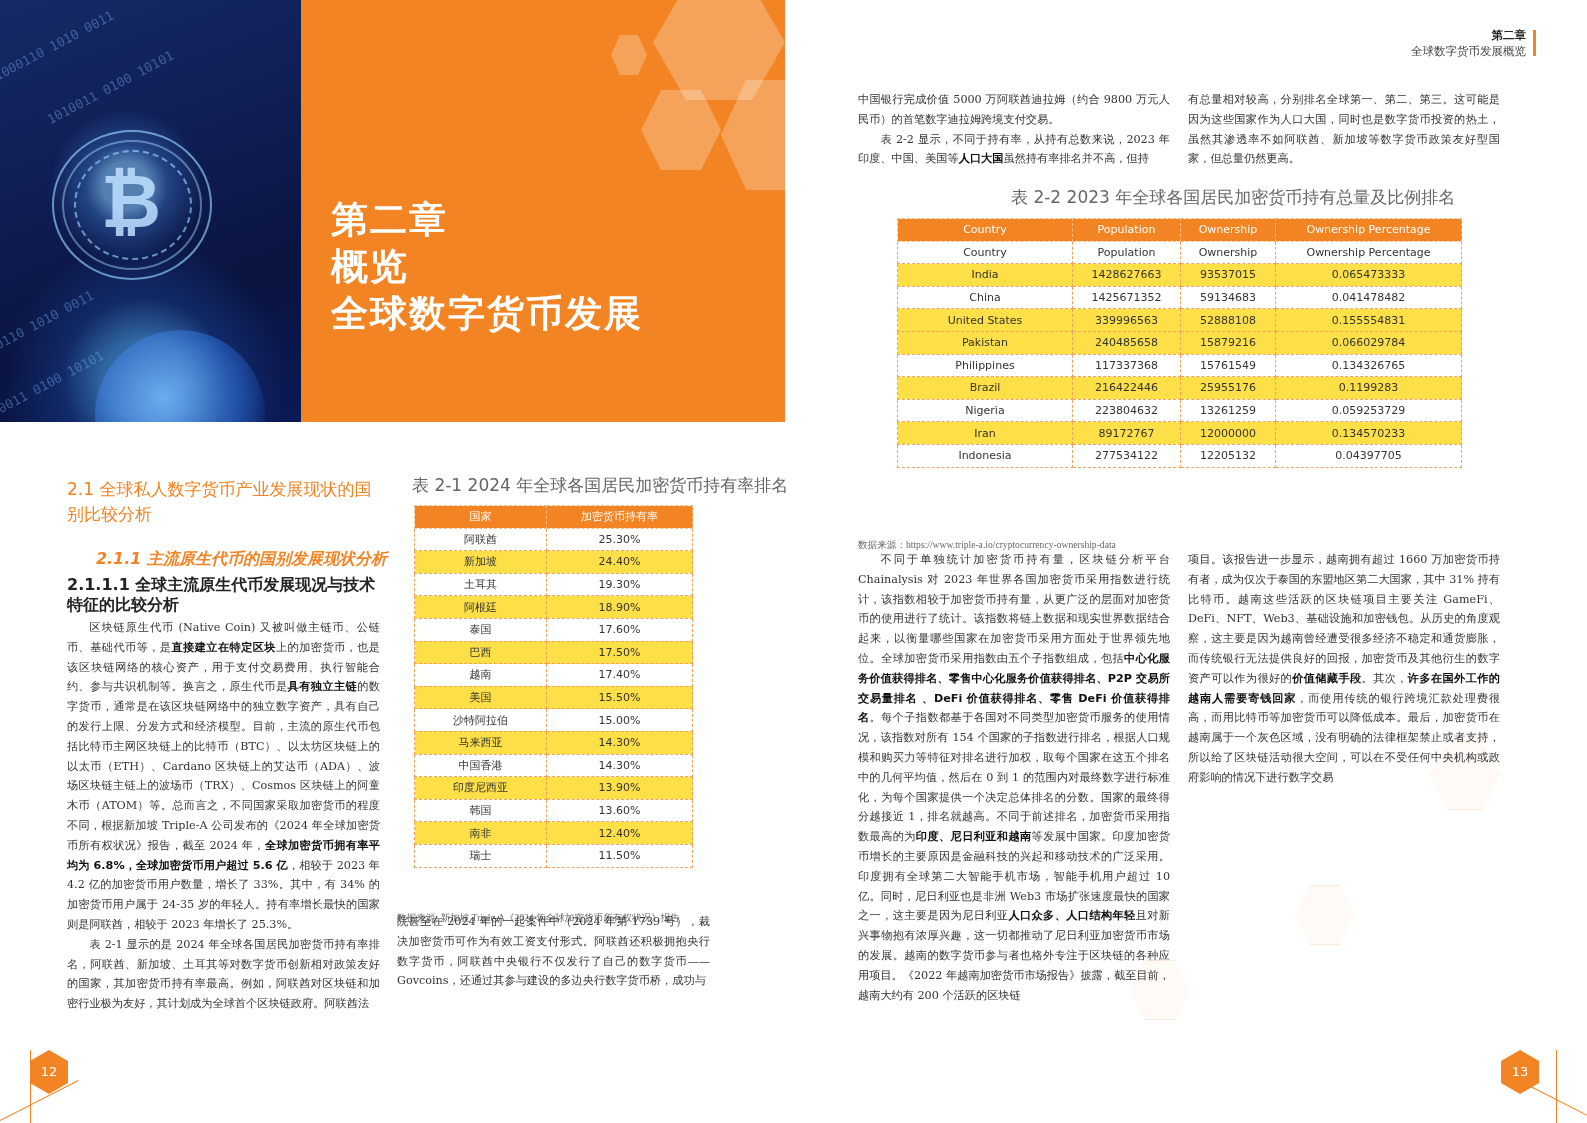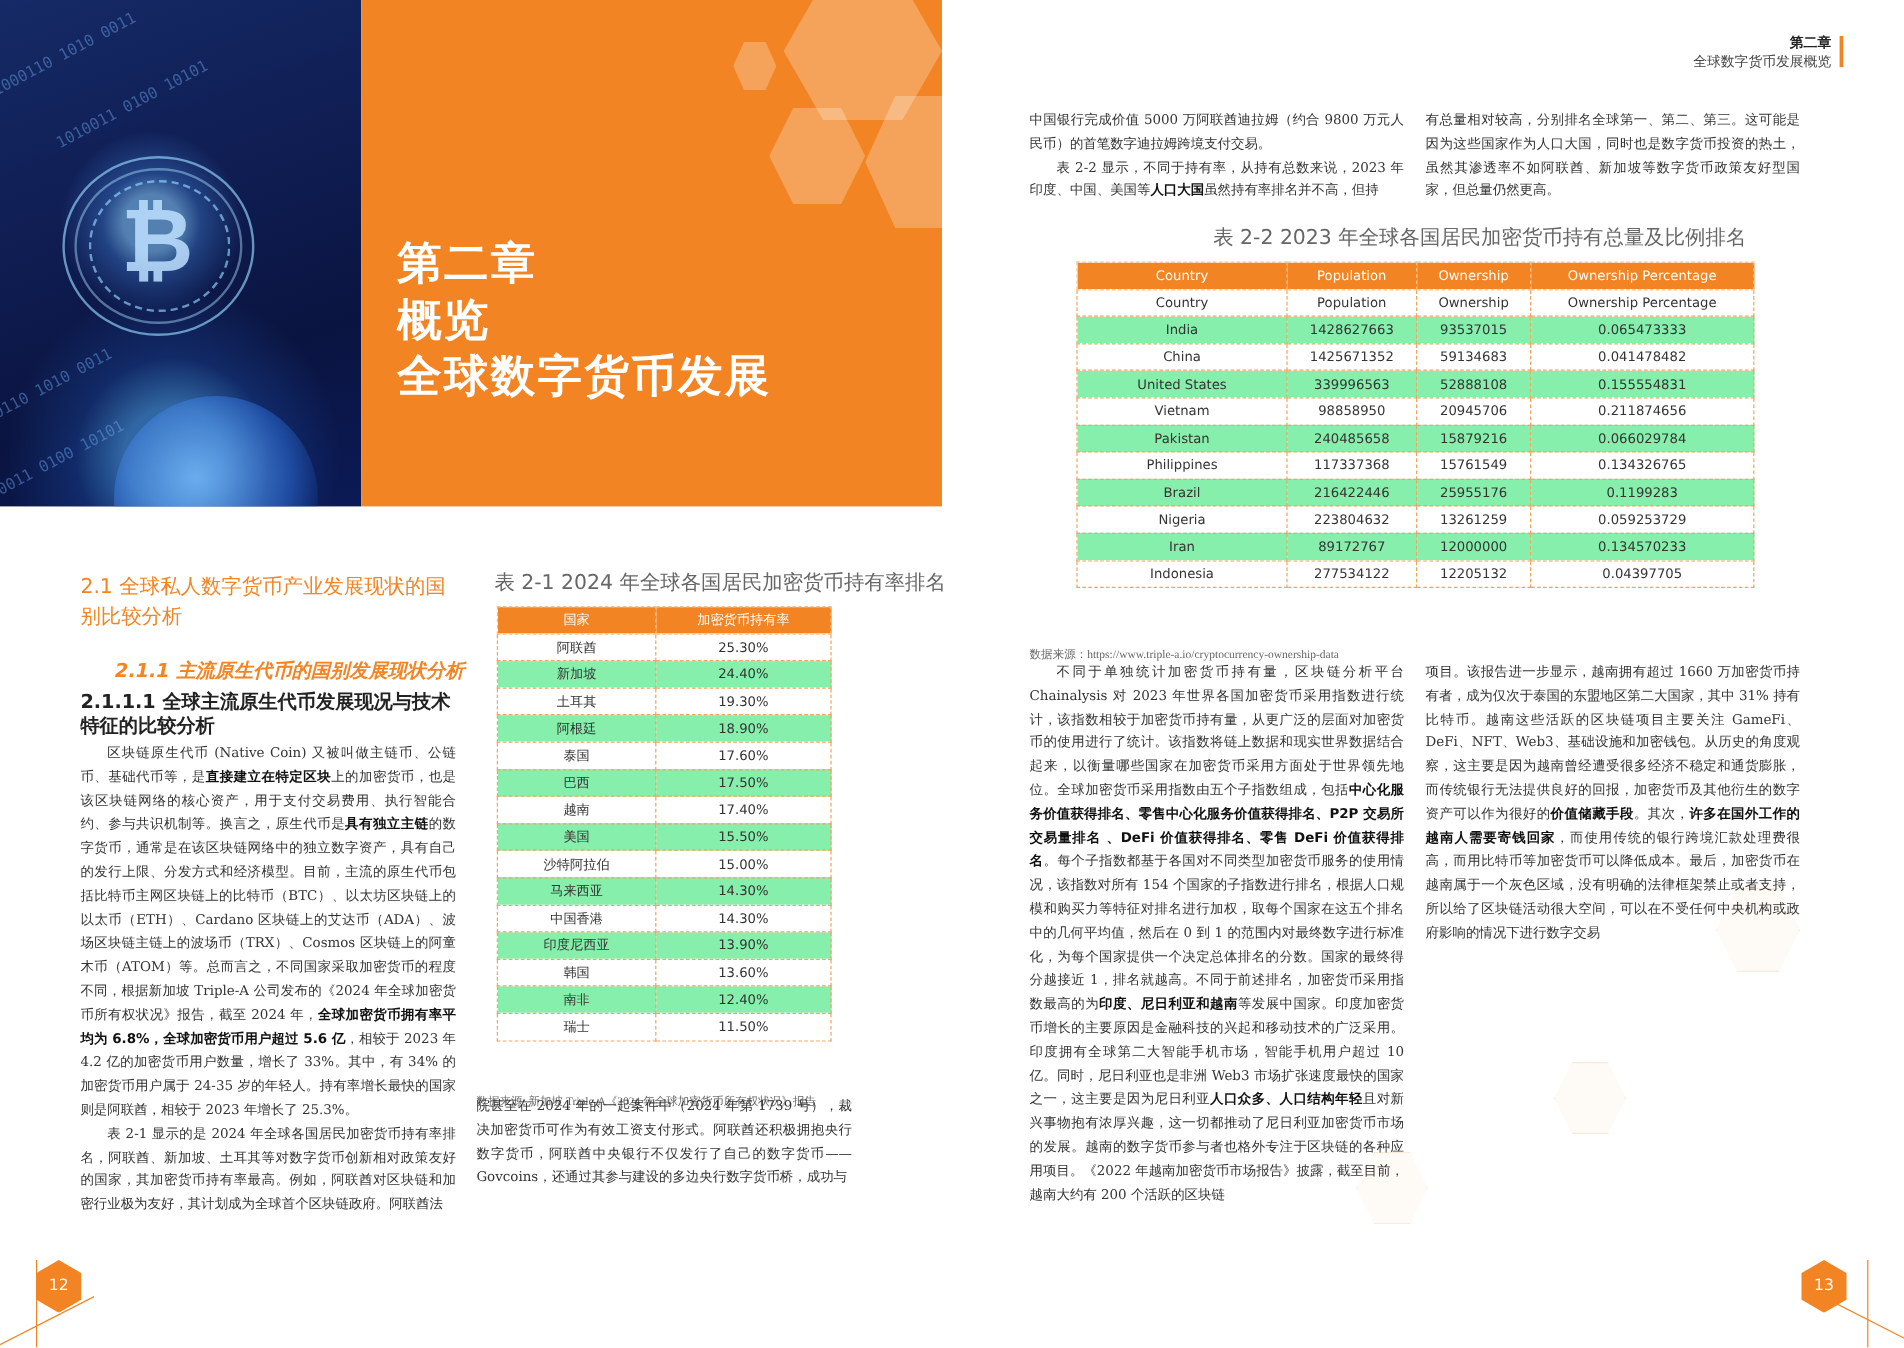--- a/index.html
+++ b/index.html
@@ -59,21 +59,21 @@
   .body-text b { font-family: "DejaVu Sans", sans-serif; font-weight: bold; color: #111; }
 
   .caption { position: absolute; font-family: "DejaVu Sans", sans-serif; font-size: 17px; color: #666; white-space: nowrap; }
   .source { position: absolute; font-family: Liberation Serif, serif; font-size: 9.6px; color: #666; white-space: nowrap; margin-top: 25px; }
 
   
   table.data { position: absolute; border-collapse: collapse; font-family: "DejaVu Sans", sans-serif; font-size: 11px; color: #333; }
   table.data th, table.data td { border: 1px dashed #f2a35e; text-align: center; font-weight: normal; }
   table.data thead th { background: #f28423; color: #fff; border-color: #f7c08a; }
   table.data tbody tr.odd td { background: #ffffff; }
-  table.data tbody tr.even td { background: #86efac; }
+  table.data tbody tr.even td { background: #fde047; }
   #t21 th, #t21 td { height: 22.6px; }
   #t22 th, #t22 td { height: 22.6px; margin-left: 38px; }
 
   
   .running-head { position: absolute; right: 61px; top: 27px; text-align: right; font-family: "DejaVu Sans", sans-serif; }
   .running-head .ch { font-size: 11.5px; font-weight: bold; color: #222; line-height: 16px; }
   .running-head .sub { font-size: 11.5px; color: #444; line-height: 16px; }
   .running-bar { position: absolute; left: 1533px; top: 30px; width: 3px; height: 26px; background: #f28423; }
 
   
@@ -260,26 +260,20 @@
             <td>1425671352</td>
             <td>59134683</td>
             <td>0.041478482</td>
           </tr>
           <tr class="even">
             <td>United States</td>
             <td>339996563</td>
             <td>52888108</td>
             <td>0.155554831</td>
           </tr>
-          <tr class="odd">
-            <td>Vietnam</td>
-            <td>98858950</td>
-            <td>20945706</td>
-            <td>0.211874656</td>
-          </tr>
           <tr class="even">
             <td>Pakistan</td>
             <td>240485658</td>
             <td>15879216</td>
             <td>0.066029784</td>
           </tr>
           <tr class="odd">
             <td>Philippines</td>
             <td>117337368</td>
             <td>15761549</td>

